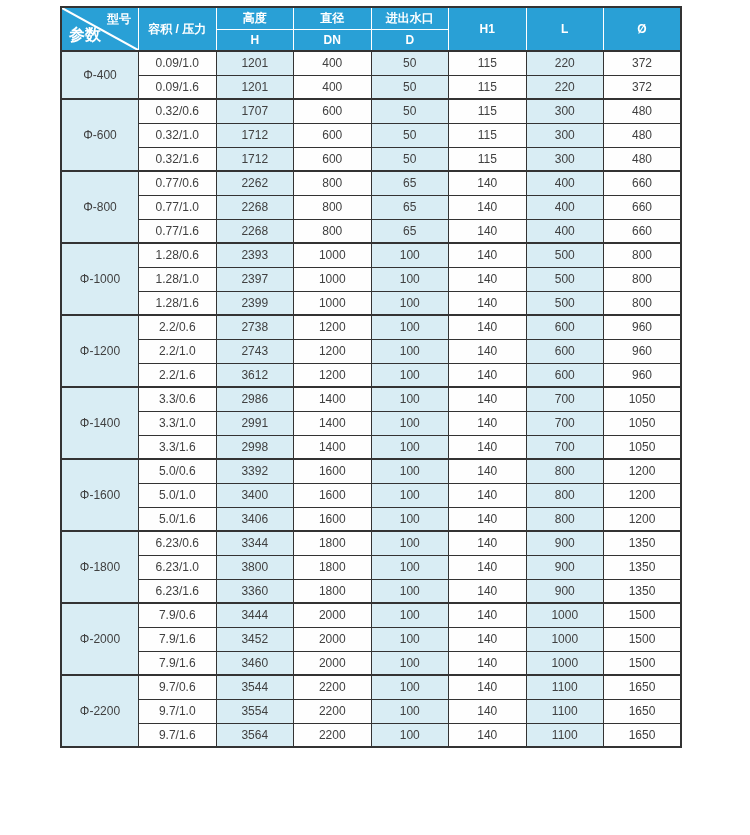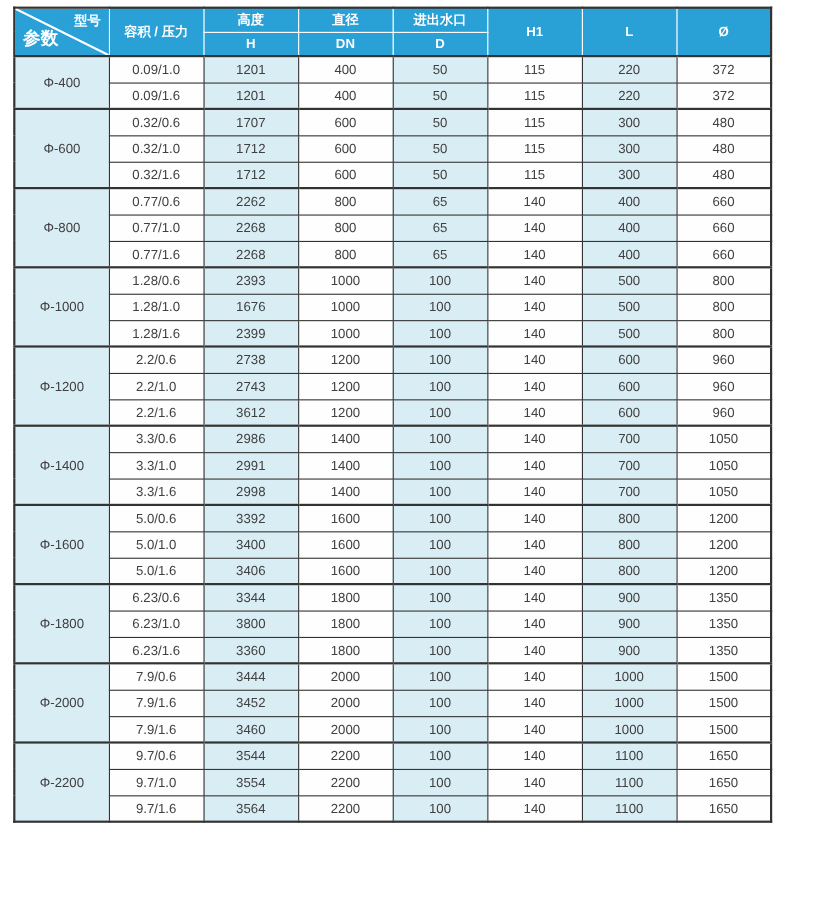--- a/index.html
+++ b/index.html
@@ -29,22 +29,23 @@
   .page-title {
     font-size: 17px;
     font-weight: bold;
     color: var(--title-color);
     margin: 0 0 11px 0;
     letter-spacing: 0.5px;
   }
   table.spec-table {
     border-collapse: collapse;
     table-layout: fixed;
-    width: 690px;
+    width: 622px;
     border: 2px solid var(--border-dark);
+    margin-left: 48px;
   }
   .spec-table col { width: 12.5%; }
   
   .spec-table th {
     background: var(--header-bg);
     color: var(--header-text);
     font-size: 12px;
     font-weight: bold;
     text-align: center;
     border: 1px solid #ffffff;
@@ -210,21 +211,21 @@
           <td class="white">1.28/0.6</td>
           <td class="stripe">2393</td>
           <td class="white">1000</td>
           <td class="stripe">100</td>
           <td class="white">140</td>
           <td class="stripe">500</td>
           <td class="white">800</td>
         </tr>
         <tr>
           <td class="white">1.28/1.0</td>
-          <td class="stripe">1676</td>
+          <td class="stripe">2397</td>
           <td class="white">1000</td>
           <td class="stripe">100</td>
           <td class="white">140</td>
           <td class="stripe">500</td>
           <td class="white">800</td>
         </tr>
         <tr>
           <td class="white">1.28/1.6</td>
           <td class="stripe">2399</td>
           <td class="white">1000</td>

